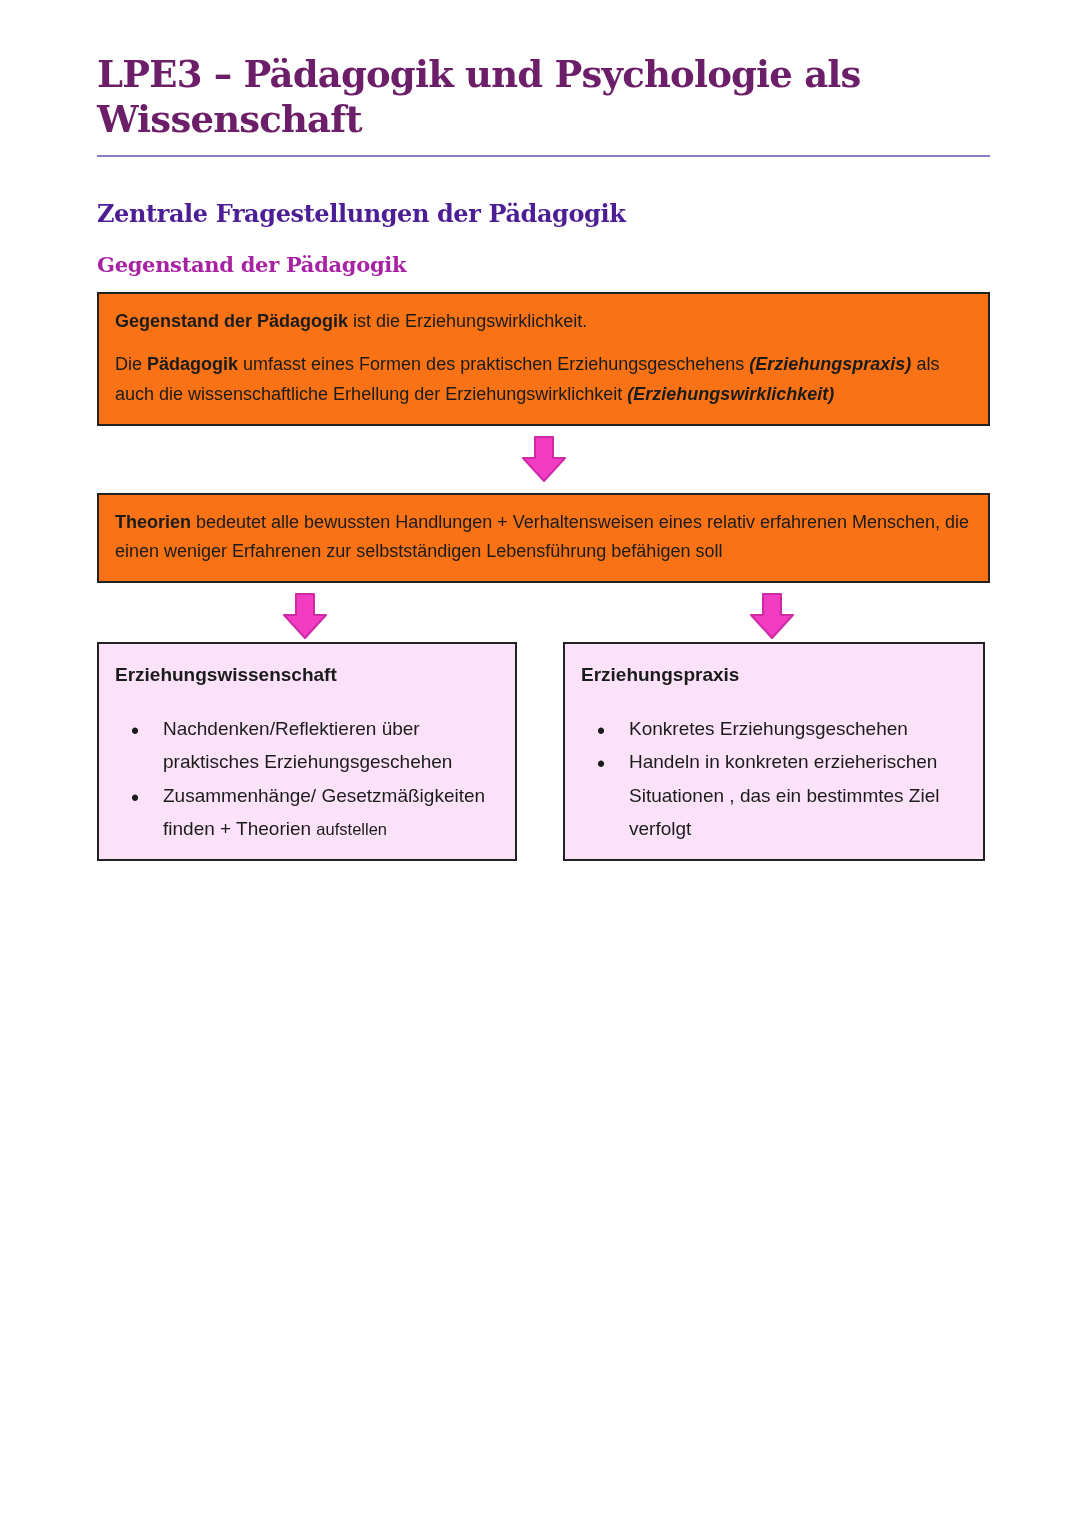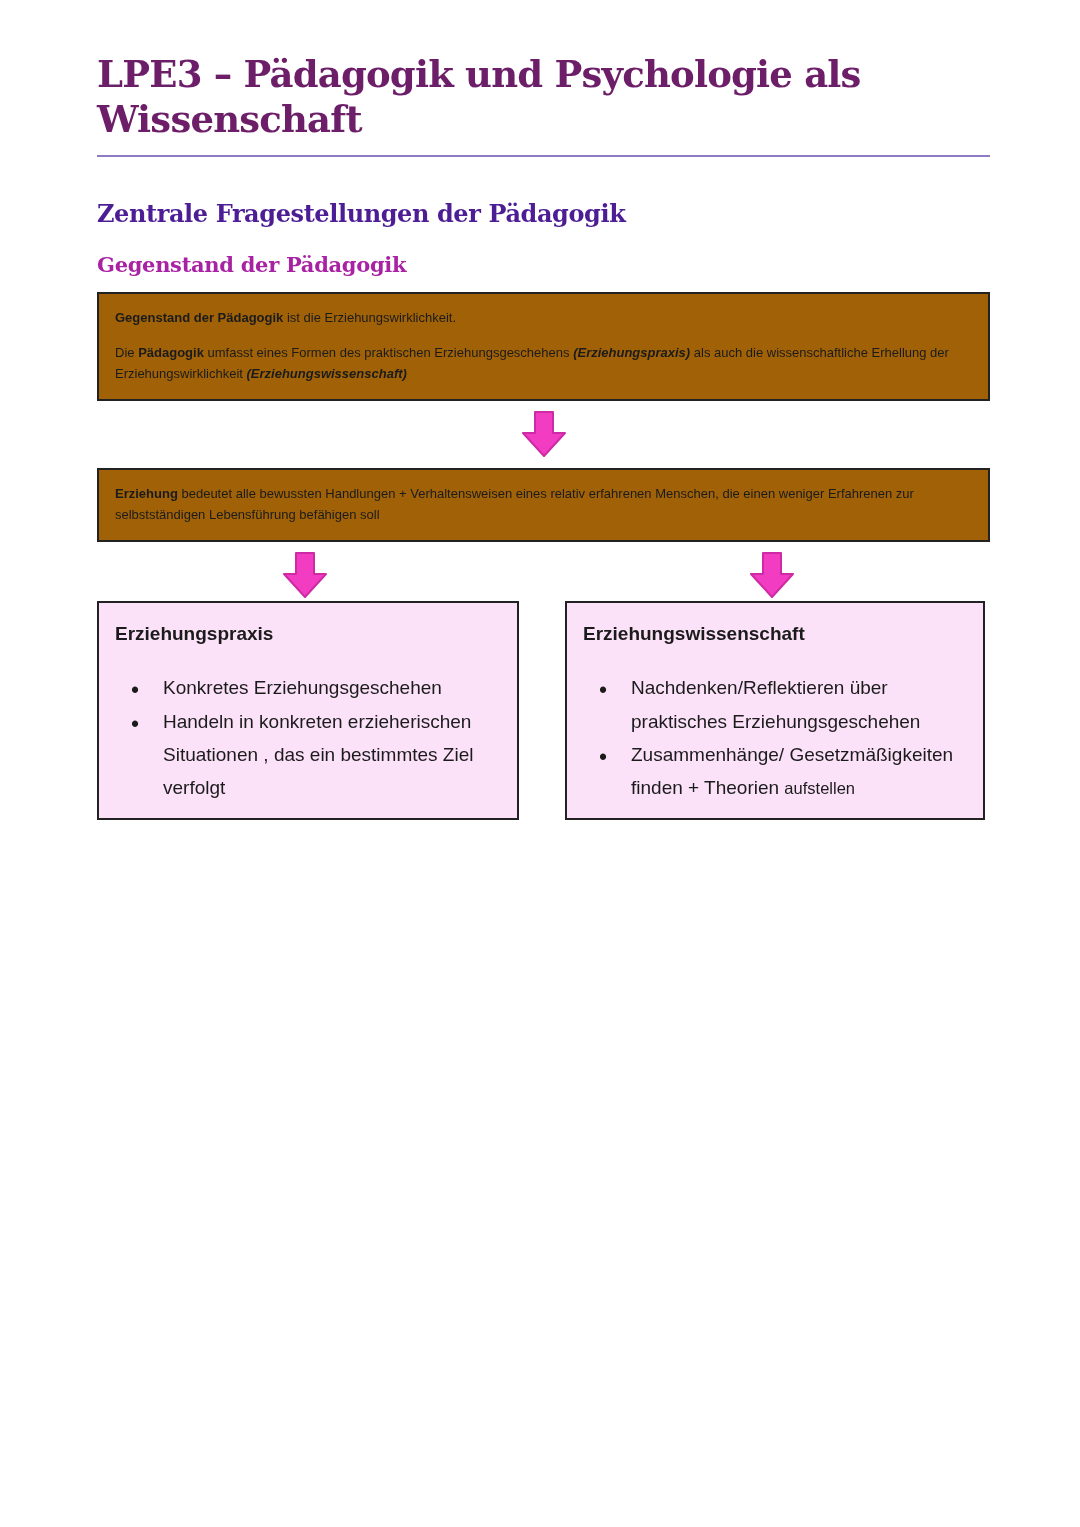--- a/index.html
+++ b/index.html
@@ -48,23 +48,23 @@
     font-weight: 700;
     font-size: 21px;
     letter-spacing: -0.3px;
     color: #a823a3;
     margin: 24px 0 0 0;
   }
   
   .defbox {
     box-sizing: border-box;
     border: 2px solid #222222;
-    background: #a16207;
+    background: #f97316;
     padding: 13px 16px 15px 16px;
-    font-size: 13px;
+    font-size: 18px;
     line-height: 1.62;
   }
   .defbox p { margin: 0; }
   .defbox p + p { margin-top: 14px; }
   #box-gegenstand { margin-top: 15px; }
   b { font-weight: 700; }
   .bi { font-weight: 700; font-style: italic; margin-top: 48px; }
   
   .arrow-center {
     display: flex;
@@ -123,55 +123,55 @@
 <div class="page">
 
   <h1 class="doc-title">LPE3 – Pädagogik und Psychologie als Wissenschaft</h1>
   <hr class="title-rule">
 
   <h2 class="h2">Zentrale Fragestellungen der Pädagogik</h2>
   <h3 class="h3">Gegenstand der Pädagogik</h3>
 
   <div class="defbox" id="box-gegenstand">
     <p><b>Gegenstand der Pädagogik</b><span> ist die Erziehungswirklichkeit.</span></p>
-    <p><span>Die </span><b>Pädagogik</b><span> umfasst eines Formen des praktischen Erziehungsgeschehens </span><span class="bi">(Erziehungspraxis)</span><span> als auch die wissenschaftliche Erhellung der Erziehungswirklichkeit </span><span class="bi">(Erziehungswissenschaft)</span></p>
+    <p><span>Die </span><b>Pädagogik</b><span> umfasst eines Formen des praktischen Erziehungsgeschehens </span><span class="bi">(Erziehungspraxis)</span><span> als auch die wissenschaftliche Erhellung der Erziehungswirklichkeit </span><span class="bi">(Erziehungswirklichkeit)</span></p>
   </div>
 
   <div class="arrow-center">
     <svg width="46" height="46" viewBox="0 0 46 46">
       <path d="M14 1 H32 V22 H44 L23 45 L2 22 H14 Z" fill="#f23cc1" stroke="#cf2aa6" stroke-width="2" stroke-linejoin="round"></path>
     </svg>
   </div>
 
   <div class="defbox" id="box-erziehung">
-    <p><b>Erziehung</b><span> bedeutet alle bewussten Handlungen + Verhaltensweisen eines relativ erfahrenen Menschen, die einen weniger Erfahrenen zur selbstständigen Lebensführung befähigen soll</span></p>
+    <p><b>Theorien</b><span> bedeutet alle bewussten Handlungen + Verhaltensweisen eines relativ erfahrenen Menschen, die einen weniger Erfahrenen zur selbstständigen Lebensführung befähigen soll</span></p>
   </div>
 
   <div class="split-arrows">
     <svg class="arr-left" width="46" height="46" viewBox="0 0 46 46">
       <path d="M14 1 H32 V22 H44 L23 45 L2 22 H14 Z" fill="#f23cc1" stroke="#cf2aa6" stroke-width="2" stroke-linejoin="round"></path>
     </svg>
     <svg class="arr-right" width="46" height="46" viewBox="0 0 46 46">
       <path d="M14 1 H32 V22 H44 L23 45 L2 22 H14 Z" fill="#f23cc1" stroke="#cf2aa6" stroke-width="2" stroke-linejoin="round"></path>
     </svg>
   </div>
 
   <div class="columns">
 
+    <div class="listbox right">
+      <p class="box-heading">Erziehungswissenschaft</p>
+      <ul>
+        <li><span>Nachdenken/Reflektieren über praktisches Erziehungsgeschehen</span><span class="small-suffix"></span></li>
+        <li><span>Zusammenhänge/ Gesetzmäßigkeiten finden + Theorien </span><span class="small-suffix">aufstellen</span></li>
+      </ul>
+    </div>
+
     <div class="listbox left">
       <p class="box-heading">Erziehungspraxis</p>
       <ul>
         <li>Konkretes Erziehungsgeschehen</li>
         <li>Handeln in konkreten erzieherischen Situationen , das ein bestimmtes Ziel verfolgt</li>
       </ul>
     </div>
 
-    <div class="listbox right">
-      <p class="box-heading">Erziehungswissenschaft</p>
-      <ul>
-        <li><span>Nachdenken/Reflektieren über praktisches Erziehungsgeschehen</span><span class="small-suffix"></span></li>
-        <li><span>Zusammenhänge/ Gesetzmäßigkeiten finden + Theorien </span><span class="small-suffix">aufstellen</span></li>
-      </ul>
-    </div>
-
   </div>
 
 </div>
 
 </body></html>

